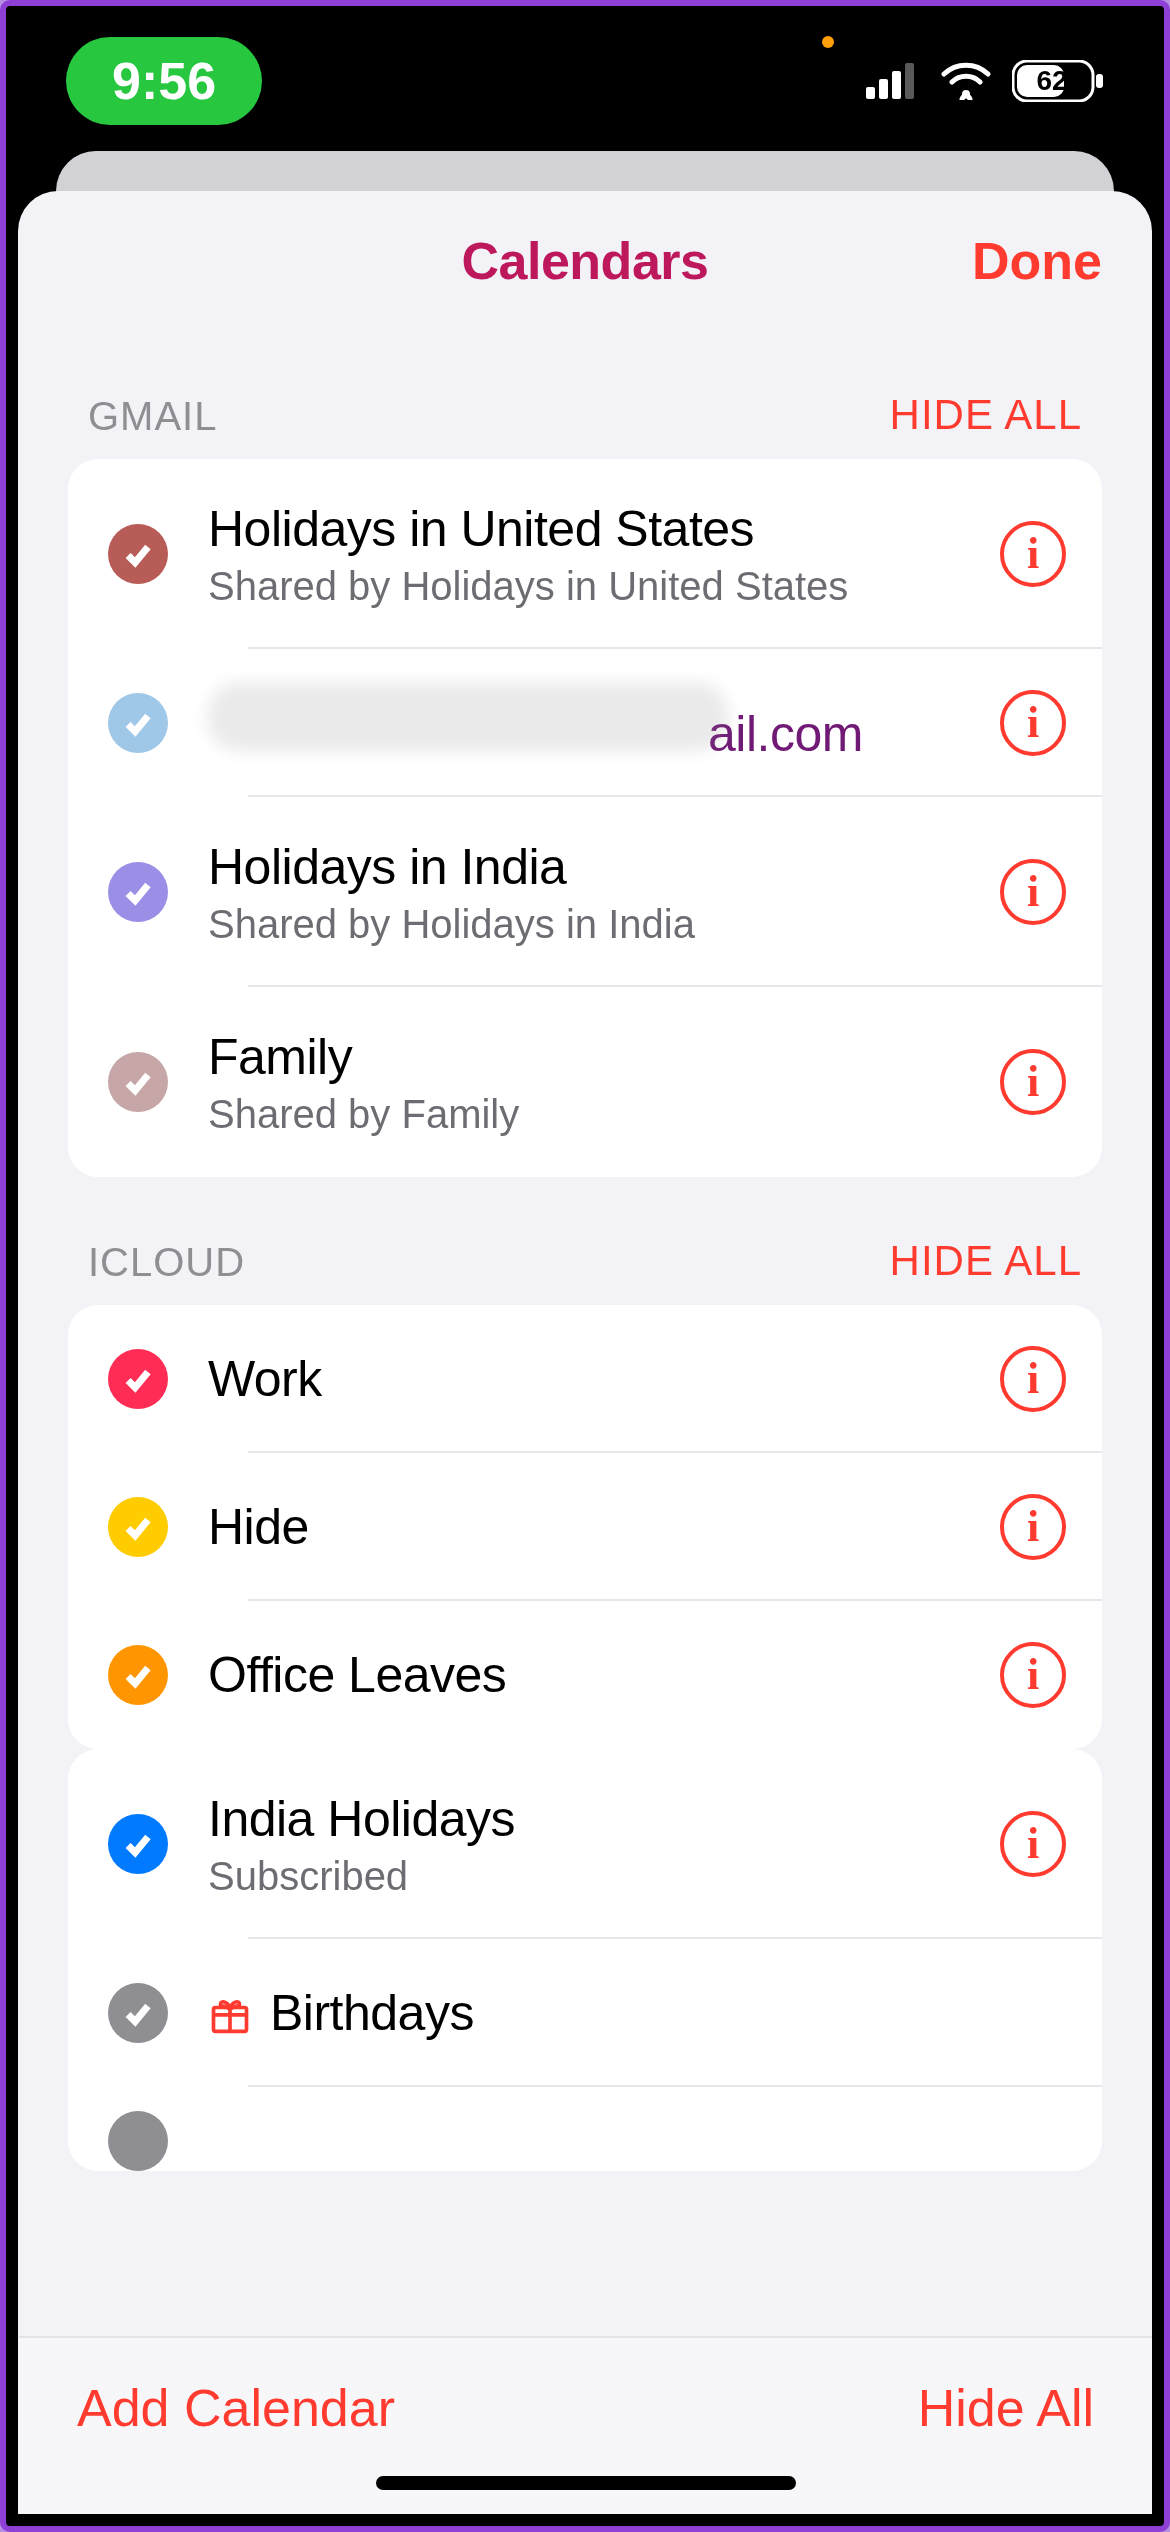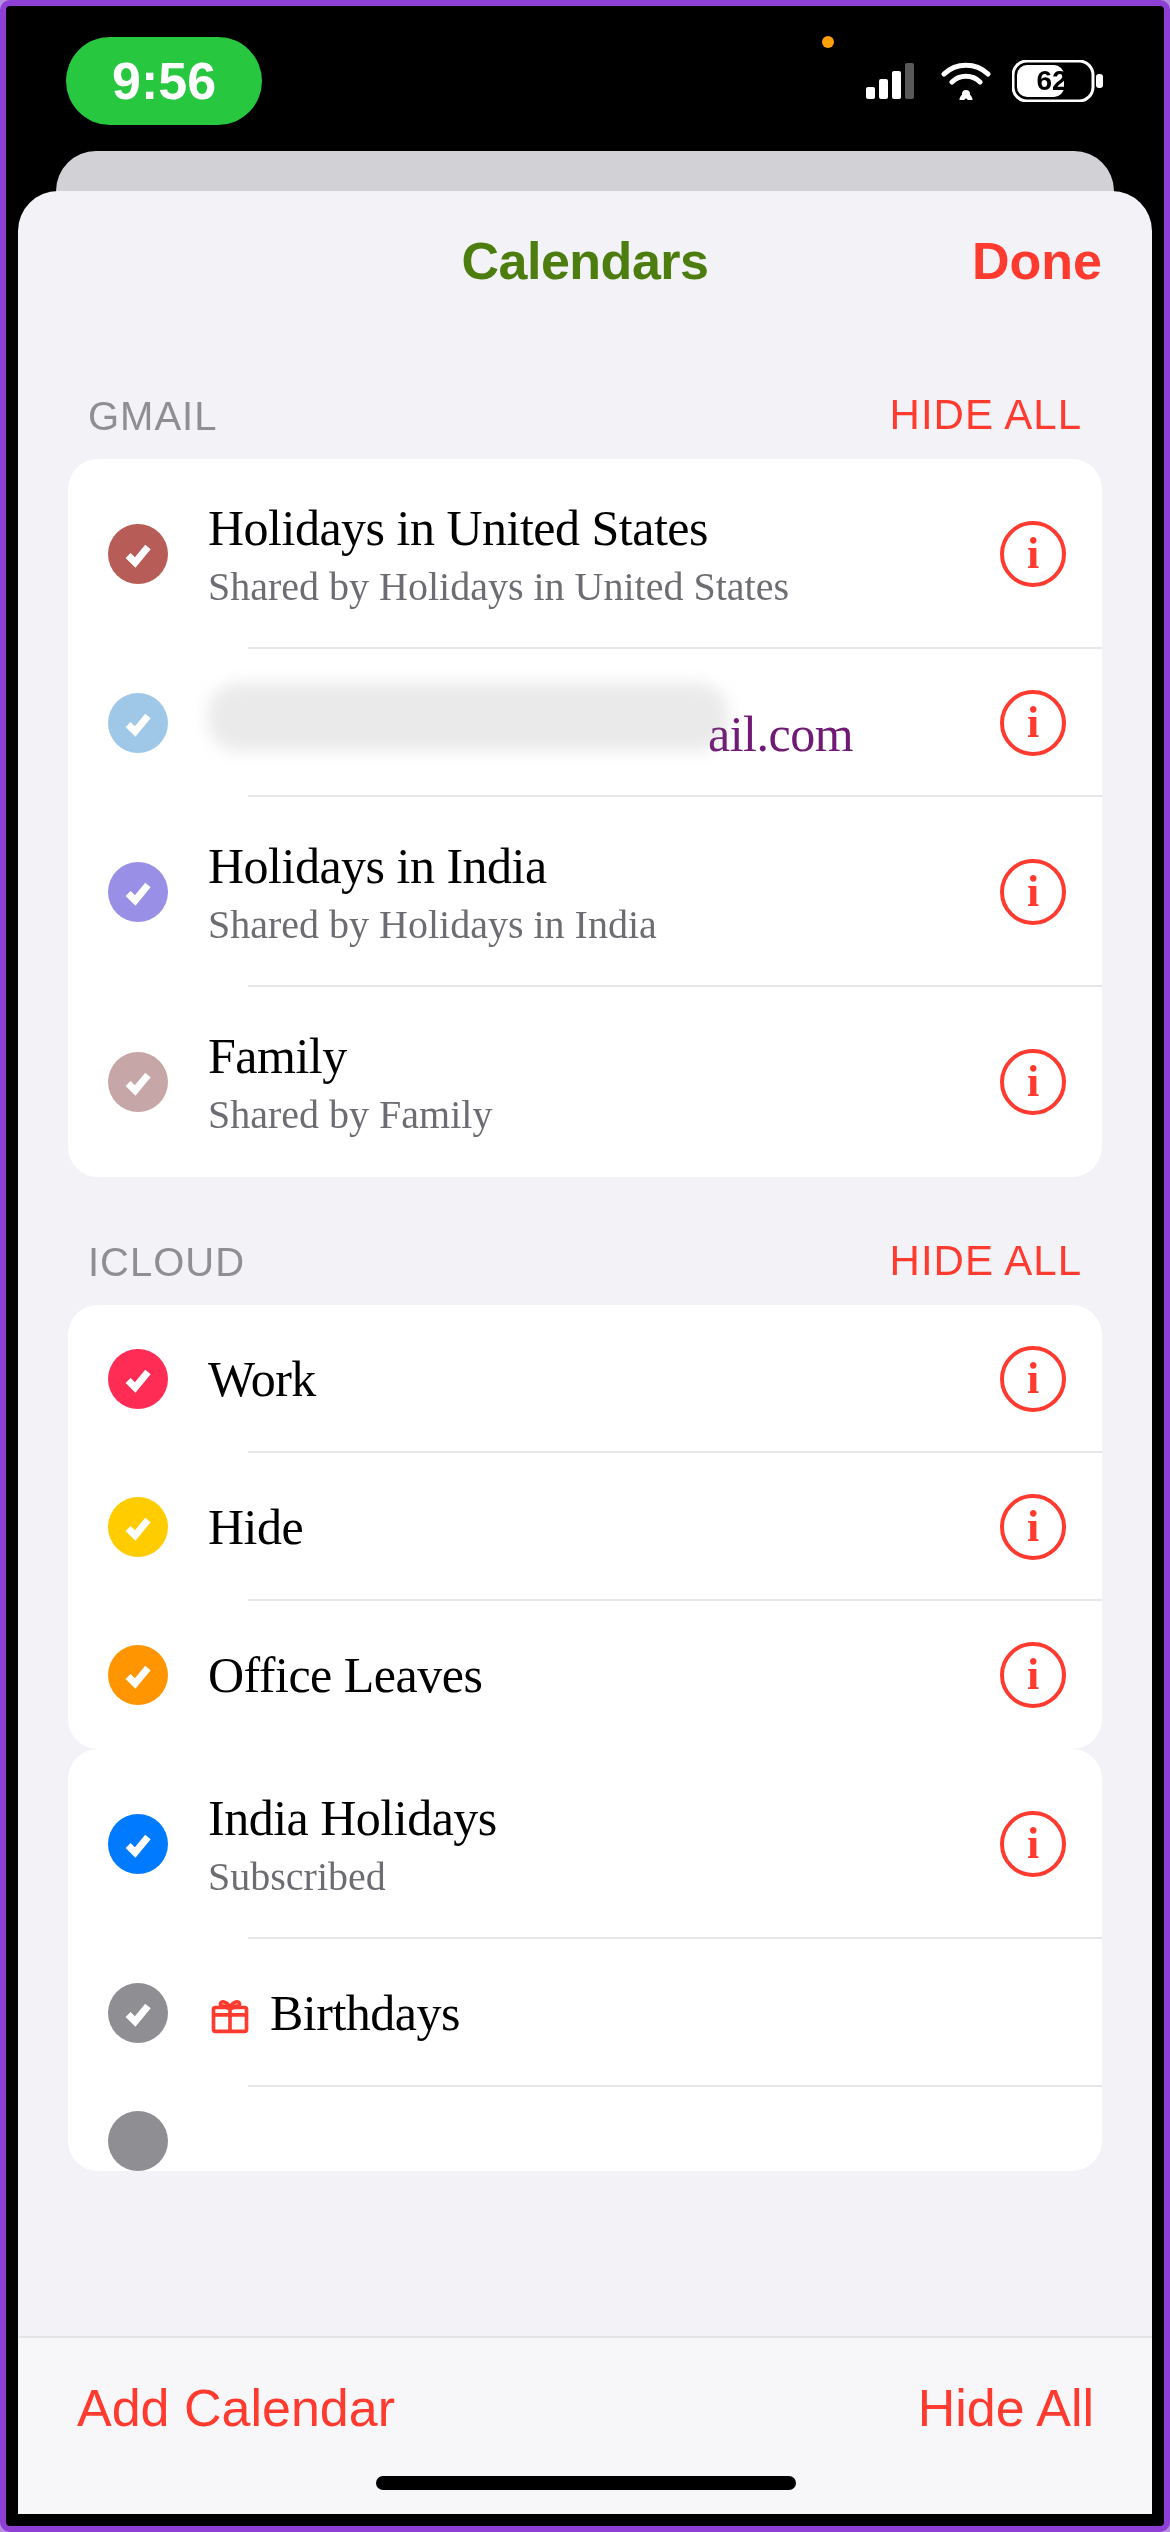--- a/index.html
+++ b/index.html
@@ -14,38 +14,38 @@
   .status-right { display: flex; align-items: center; gap: 20px; }
   .privacy-dot { position: absolute; top: 30px; right: 330px; width: 12px; height: 12px; background: #ff9f0a; border-radius: 50%; }
 
   
   .card-stack { position: absolute; top: 145px; left: 50px; right: 50px; height: 60px; background: #d2d2d6; border-radius: 40px 40px 0 0; }
 
   
   .sheet { position: absolute; top: 185px; left: 12px; right: 12px; bottom: 12px; background: #f2f2f7; border-radius: 40px 40px 0 0; overflow: hidden; display: flex; flex-direction: column; }
 
   .sheet-header { position: relative; height: 140px; display: flex; align-items: center; justify-content: center; }
-  .sheet-title { font-size: 52px; font-weight: 600; color: #4d7c0f; letter-spacing: -0.5px; }
+  .sheet-title { font-size: 52px; font-weight: 600; color: #be185d; letter-spacing: -0.5px; }
   .done-button { position: absolute; right: 50px; top: 50%; transform: translateY(-50%); font-size: 52px; font-weight: 600; color: #ff3b30; }
 
   .content { flex: 1; overflow: hidden; padding: 0 50px 0 50px; }
 
   .section-head { display: flex; align-items: flex-end; justify-content: space-between; padding: 60px 20px 20px 20px; }
   .section-title { font-size: 40px; color: #8e8e93; letter-spacing: 1px; }
   .section-action { font-size: 42px; color: #ff3b30; font-weight: 500; letter-spacing: 1px; }
 
   .group { background: #fff; border-radius: 30px; overflow: hidden; }
   .row { display: flex; align-items: center; min-height: 148px; padding: 24px 24px 24px 20px; position: relative; }
   .row.tall { min-height: 190px; padding: 30px 24px 30px 20px; }
   .row .sep { position: absolute; left: 180px; right: 0; bottom: 0; height: 2px; background: #e5e5ea; }
 
   .check { width: 60px; height: 60px; border-radius: 50%; flex-shrink: 0; margin: 0 40px 0 20px; display: flex; align-items: center; justify-content: center; }
   .check svg { width: 34px; height: 34px; stroke: #fff; stroke-width: 5; fill: none; }
 
-  .row-main { flex: 1; display: flex; flex-direction: column; justify-content: center; gap: 6px; min-width: 0; font-family: Liberation Serif, serif; }
+  .row-main { flex: 1; display: flex; flex-direction: column; justify-content: center; gap: 6px; min-width: 0; }
   .row-title { font-size: 50px; color: #000; letter-spacing: -0.5px; display: flex; align-items: center; gap: 18px; }
   .row-sub { font-size: 40px; color: #3c3c43; opacity: 0.75; }
 
   .info-btn { width: 66px; height: 66px; border-radius: 50%; border: 4px solid #ff3b30; flex-shrink: 0; display: flex; align-items: center; justify-content: center; margin-right: 12px; }
   .info-btn span { font-family: Georgia, serif; font-size: 44px; font-weight: 700; color: #ff3b30; line-height: 1; }
 
   .blurred-email { display: flex; align-items: baseline; gap: 0; }
   .blur-box { width: 520px; height: 68px; background: rgba(140,140,145,0.18); border-radius: 30px; filter: blur(8px); display: inline-block; }
   .email-tail { font-size: 50px; color: #701a75; margin-left: -20px; }
 

